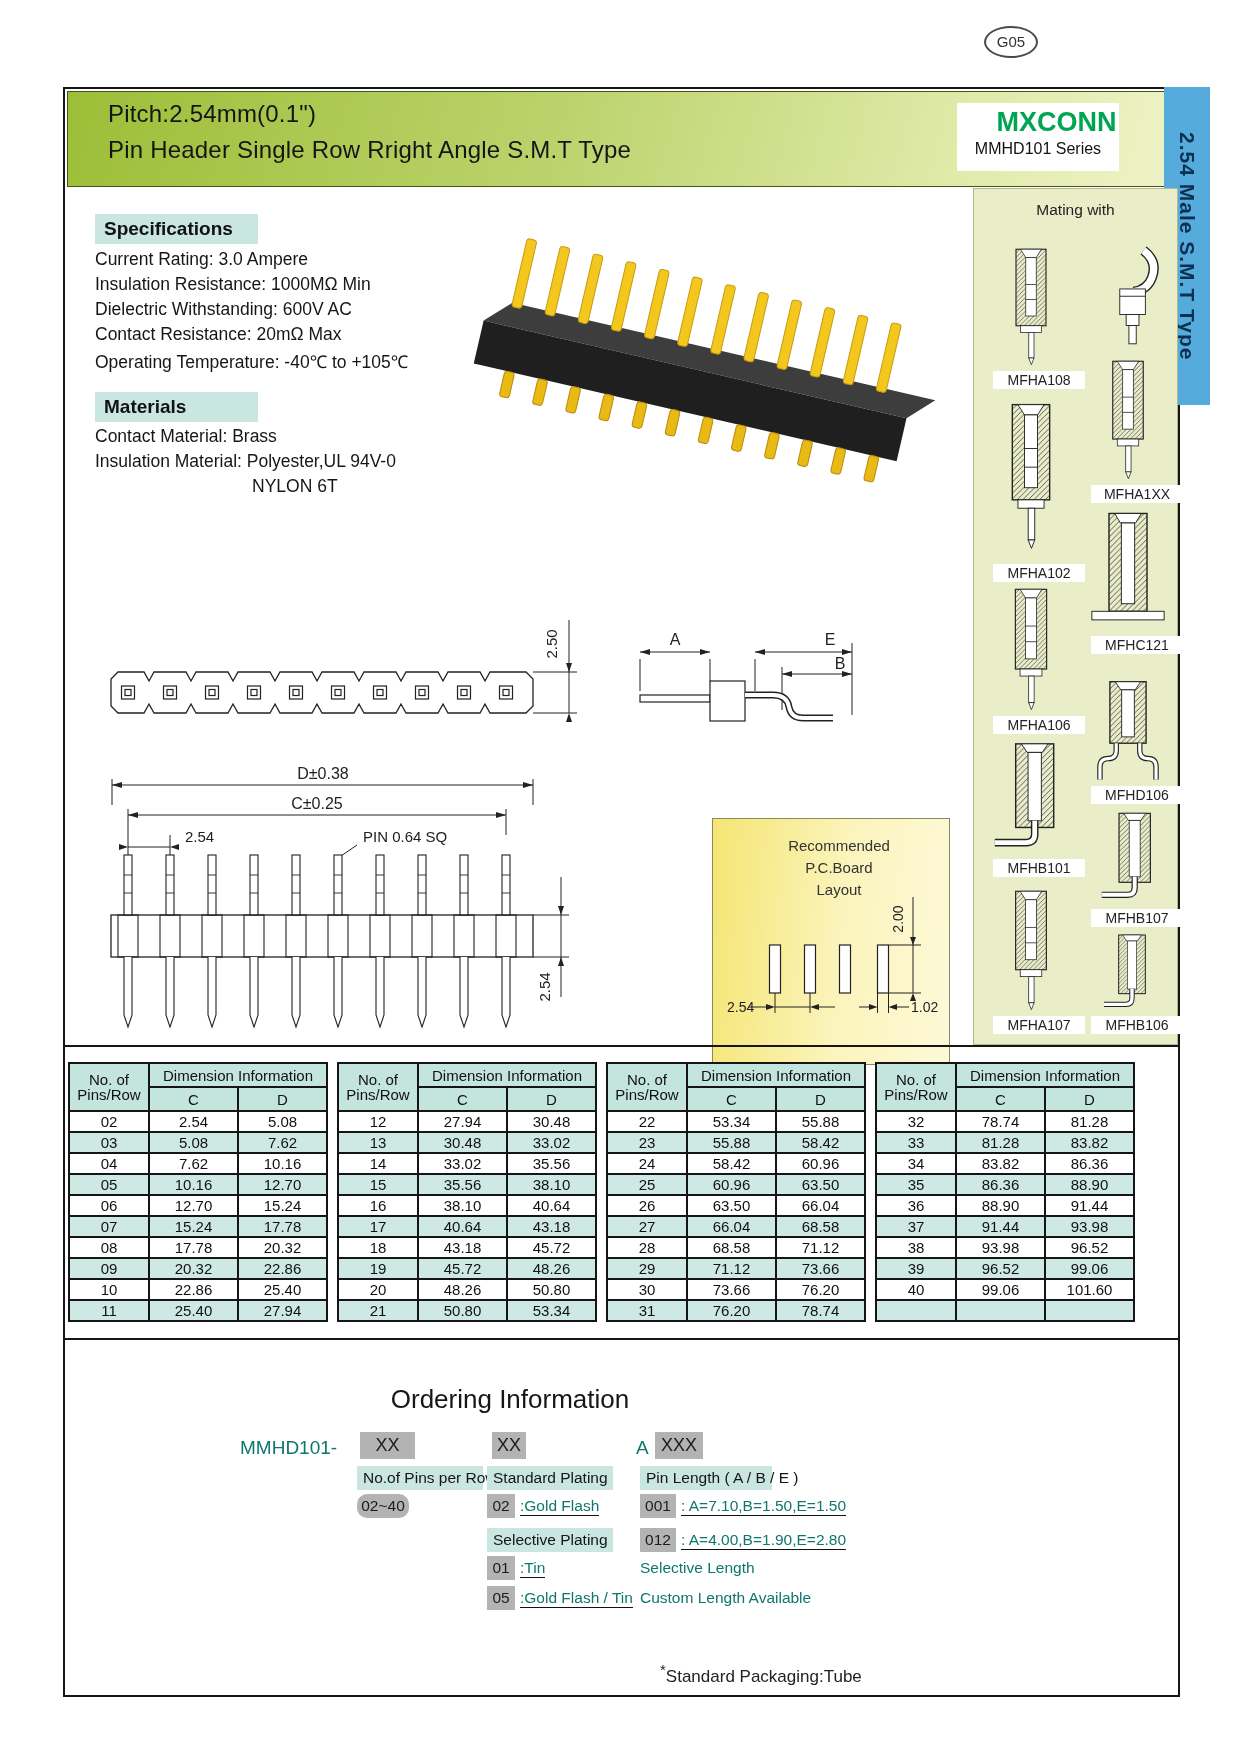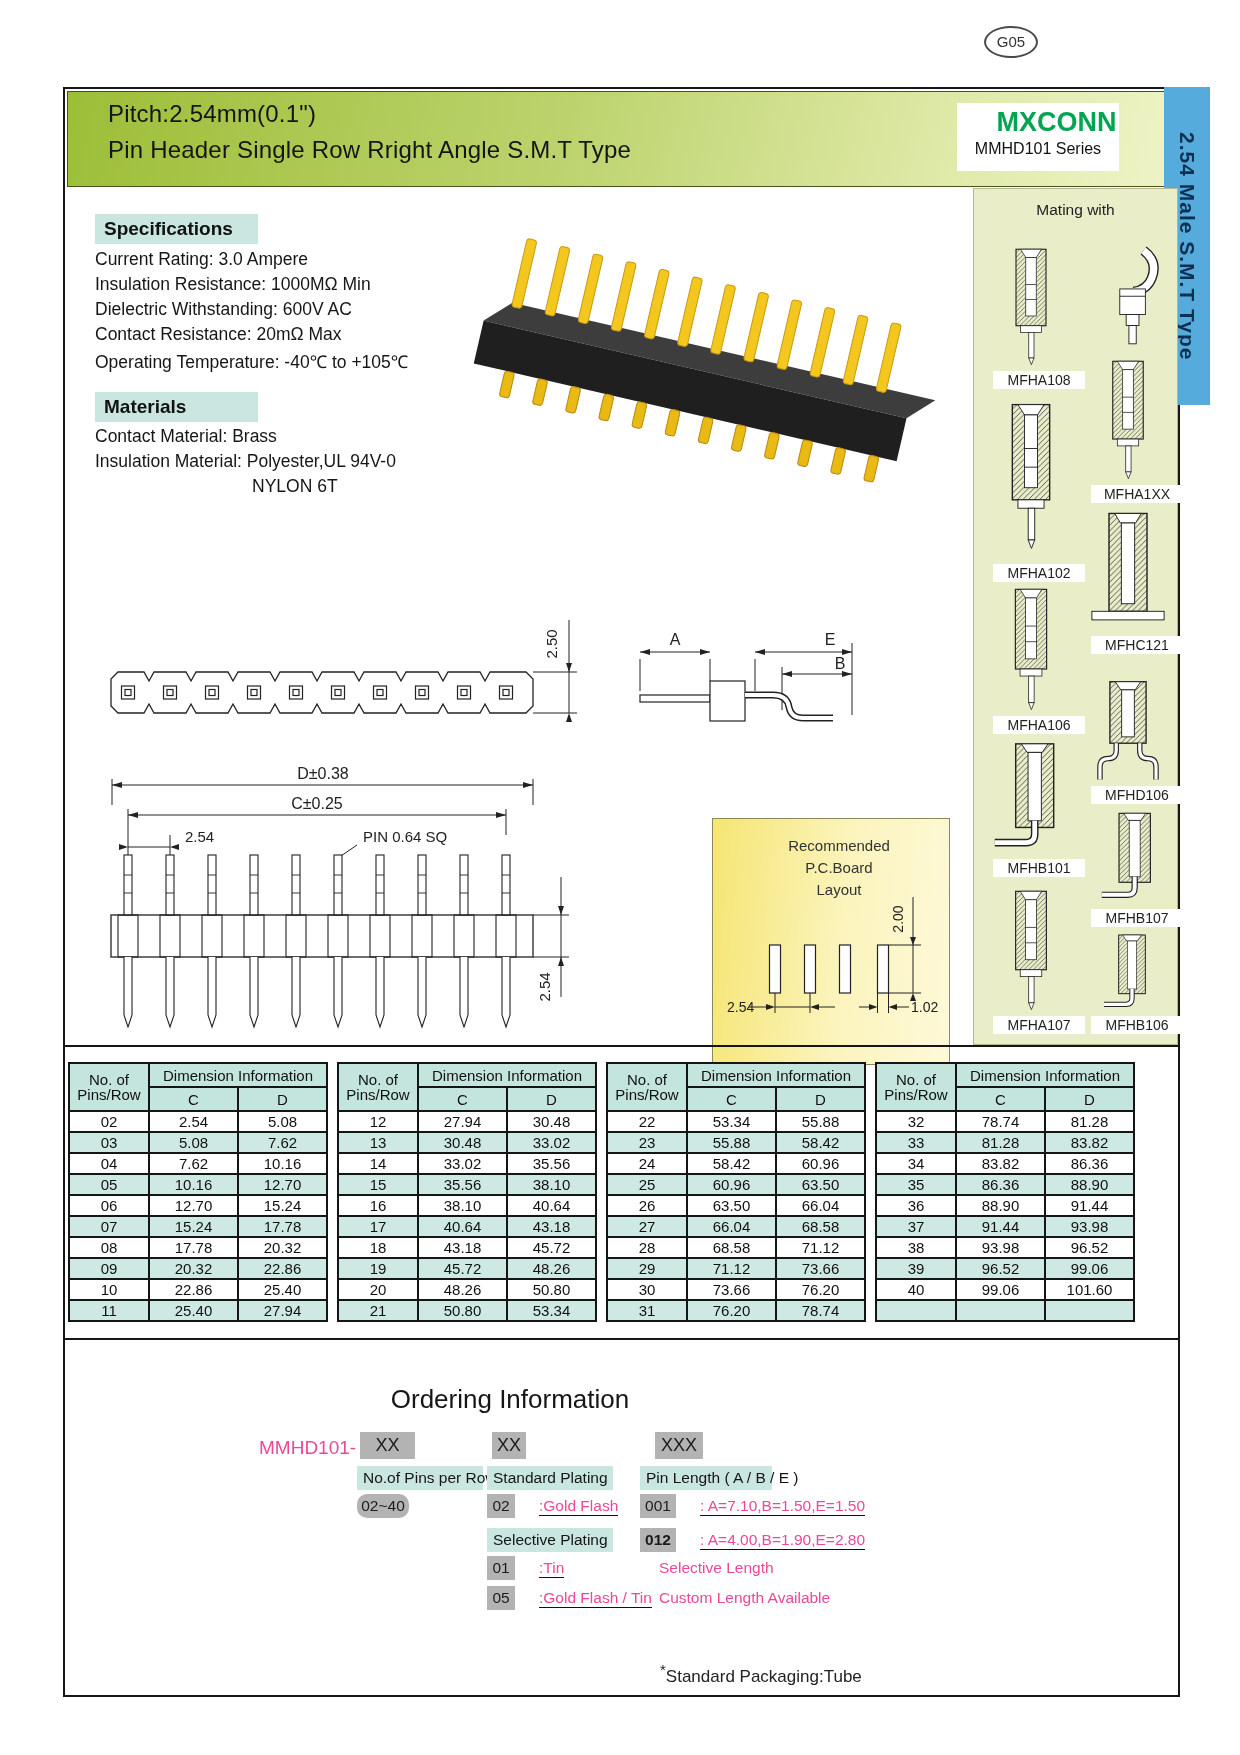--- a/index.html
+++ b/index.html
@@ -30,21 +30,21 @@
   .dim-table{position:absolute;top:1062px;width:258px;border-collapse:collapse;table-layout:fixed;
              text-align:center;font-size:15px;color:#111;}
   .dim-table th,.dim-table td{border:2px solid #151515;padding:0;overflow:hidden;}
   .dim-table thead th{background:#c4e5dd;font-weight:normal;height:22px;font-size:15px;line-height:15px;}
   .dim-table tbody td{height:19px;background:#fff;}
   .dim-table tbody tr.alt td{background:#cee9e3;}
   .ord-title{position:absolute;left:380px;top:1384px;width:260px;text-align:center;font-size:26px;color:#161616;}
   .graybox{position:absolute;background:#b3b3b3;color:#1c1c1c;text-align:center;}
   .tealbox{position:absolute;background:#c9e7e0;color:#151515;font-size:15.5px;line-height:24px;height:24px;
            padding:0 6px;box-sizing:border-box;white-space:nowrap;}
-  .ordtext{position:absolute;font-size:15.5px;color:#ec4899;white-space:nowrap;margin-left:19px;}
+  .ordtext{position:absolute;font-size:15.5px;color:#0f766e;white-space:nowrap;}
   .u{border-bottom:1.5px solid #111;padding-bottom:1px;}
   .pcb{position:absolute;left:712px;top:818px;width:238px;height:247px;
        background:linear-gradient(95deg,#f5e573 0%,#fbf4bd 55%,#fdf9d8 100%);border:1.5px solid #8a8a5a;box-sizing:border-box;text-decoration:underline;}
   .pcb-t{position:absolute;left:40px;width:172px;text-align:center;font-size:15px;color:#333;}
   .footer{position:absolute;left:63px;top:1702px;width:1115px;text-align:center;font-size:19.5px;color:#2f9e5f;}
   .pack{position:absolute;left:660px;top:1661px;font-size:17px;color:#222;}
   .pack sup{font-size:15px;}
   svg text{font-family:"Liberation Sans",sans-serif;fill:#222;}
 </style>
 </head>
@@ -708,21 +708,21 @@
   <div class="ordtext" style="left:520px;top:1497px;"><span class="u">:Gold Flash</span></div>
   <div class="tealbox" style="left:487px;top:1528px;width:126px;">Selective Plating</div>
   <div class="graybox" style="left:487px;top:1556px;width:28px;height:24px;line-height:24px;font-size:15.5px;">01</div>
   <div class="ordtext" style="left:520px;top:1559px;"><span class="u">:Tin</span></div>
   <div class="graybox" style="left:487px;top:1586px;width:28px;height:24px;line-height:24px;font-size:15.5px;">05</div>
   <div class="ordtext" style="left:520px;top:1589px;"><span class="u">:Gold Flash / Tin</span></div>
 
   <div class="tealbox" style="left:640px;top:1466px;width:132px;">Pin Length ( A / B / E )</div>
   <div class="graybox" style="left:640px;top:1494px;width:36px;height:24px;line-height:24px;font-size:15.5px;">001</div>
   <div class="ordtext" style="left:681px;top:1497px;"><span class="u">: A=7.10,B=1.50,E=1.50</span></div>
-  <div class="graybox" style="left:640px;top:1528px;width:36px;height:24px;line-height:24px;font-size:15.5px;font-weight:bold;">012</div>
+  <div class="graybox" style="left:640px;top:1528px;width:36px;height:24px;line-height:24px;font-size:15.5px;">012</div>
   <div class="ordtext" style="left:681px;top:1531px;"><span class="u">: A=4.00,B=1.90,E=2.80</span></div>
   <div class="ordtext" style="left:640px;top:1559px;">Selective Length</div>
   <div class="ordtext" style="left:640px;top:1589px;">Custom Length Available</div>
 
   <div class="pack"><sup>*</sup><span>Standard Packaging:Tube</span></div>
 
 
 </div>
 
 </body></html>

